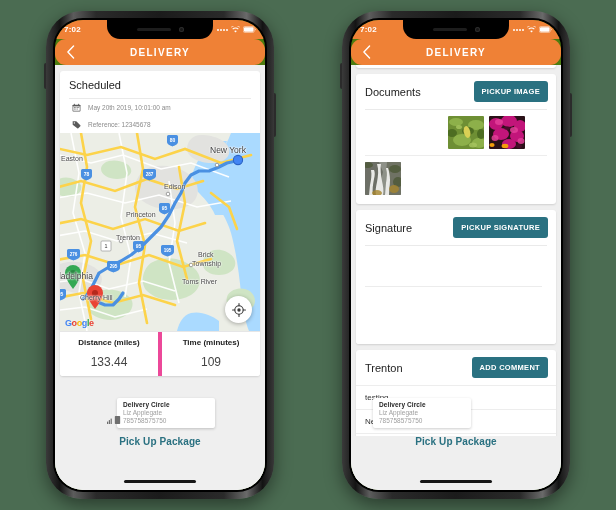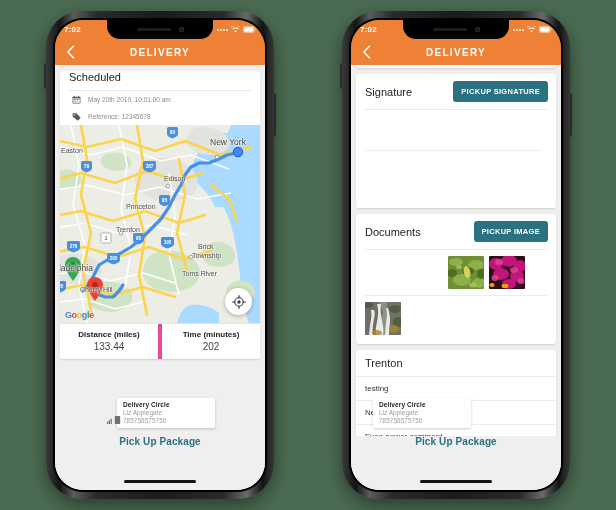--- a/index.html
+++ b/index.html
@@ -90,20 +90,21 @@
   .sig-dots i { width: 2px; height: 2px; background: #fff; border-radius: 50%; display:block;}
   .wifi svg, .batt svg { display: block; }
 
   
   .navbar {
     position: relative;
     height: 26px;
     background: #ef8136;
     display: flex; align-items: center;
     z-index: 25;
+    border-radius: 11px;
   }
   .back-btn {
     position: absolute; left: 7px; top: 50%; transform: translateY(-50%);
     width: 16px; height: 16px;
     display: flex; align-items: center; justify-content: center;
     cursor: pointer;
   }
   .nav-title {
     flex: 1; text-align: center;
     color: #fff; font-size: 10px; font-weight: bold;
@@ -121,21 +122,21 @@
   .card {
     background: #fff;
     margin: 6px 5px;
     border-radius: 3px;
     box-shadow: 0 1px 2px rgba(0,0,0,.13);
     overflow: hidden;
   }
   .card-title {
     font-size: 11px;
     color: #222;
-    padding: 0 9px 7px;
+    padding: 8px 9px 7px;
     font-weight: normal;
   }
   .divider { height: 1px; background: #eaeaea; margin: 0 9px; }
 
   .meta-row {
     display: flex; align-items: center; gap: 7px;
     padding: 4px 9px 4px 12px;
     font-size: 6.5px; color: #8b8b8b;
   }
   .meta-row .ic { width: 9px; height: 9px; flex: 0 0 9px; color:#5a5a5a; }
@@ -185,21 +186,21 @@
   .stats {
     display: flex;
     background: #fff;
     border-top: 1px solid #e6e6e6;
   }
   .stat {
     flex: 1; text-align: center; padding: 6px 0 7px;
   }
   .stat + .stat { border-left: 4px solid #ec4899; }
   .stat-label { font-size: 8px; font-weight: bold; color: #222; }
-  .stat-value { font-size: 10px; color: #444; margin-top: 2px; }
+  .stat-value { font-size: 12px; color: #444; margin-top: 8px; }
 
   
   .addr { padding: 4px 9px 8px 26px; position: relative; }
   .addr-name { font-size: 7px; font-weight: bold; color: #222; }
   .addr-line { font-size: 7px; color: #9a9a9a; margin-top: 2px; }
   .addr-icons {
     position: absolute; left: 8px; bottom: 8px;
     display: flex; gap: 2px; align-items: flex-end;
   }
 
@@ -496,21 +497,21 @@
             </div>
           </div>
 
           <div class="stats">
             <div class="stat">
               <div class="stat-label">Distance (miles)</div>
               <div class="stat-value">133.44</div>
             </div>
             <div class="stat">
               <div class="stat-label">Time (minutes)</div>
-              <div class="stat-value">202</div>
+              <div class="stat-value">109</div>
             </div>
           </div>
         </div>
 
       </div>
 
       <div class="tooltip-card" style="left:62px;bottom:62px;width:98px;">
         <div class="tt-name">Delivery Circle</div>
         <div class="tt-sub">Liz Applegate</div>
         <div class="tt-phone">785758575750</div>
@@ -575,31 +576,20 @@
           <svg width="9" height="14" viewBox="0 0 10 16">
             <path d="M8.5 1.2 2 8l6.5 6.8" fill="none" stroke="#fff" stroke-width="1.6" stroke-linecap="round" stroke-linejoin="round"></path>
           </svg>
         </div>
         <div class="nav-title">DELIVERY</div>
       </div>
 
       <div class="content">
 
         <div class="card" style="height:6px;margin-top:-3px;"></div>
-
-        <div class="card">
-          <div class="sec-head">
-            <div class="sec-title">Signature</div>
-            <button class="btn-teal">PICKUP SIGNATURE</button>
-          </div>
-          <div class="divider"></div>
-          <div class="sig-pad">
-            <div class="sig-line"></div>
-          </div>
-        </div>
 
         <div class="card">
           <div class="sec-head">
             <div class="sec-title">Documents</div>
             <button class="btn-teal">PICKUP IMAGE</button>
           </div>
           <div class="divider"></div>
           <div class="docs-body">
             <div class="doc-row right">
               <span class="thumb">
@@ -673,21 +663,33 @@
                         <ellipse cx="12" cy="31" rx="5" ry="3"></ellipse>
                       </g>
                 </svg>
               </span>
             </div>
           </div>
         </div>
 
         <div class="card">
           <div class="sec-head">
+            <div class="sec-title">Signature</div>
+            <button class="btn-teal">PICKUP SIGNATURE</button>
+          </div>
+          <div class="divider"></div>
+          <div class="sig-pad">
+            <div class="sig-line"></div>
+          </div>
+        </div>
+
+        <div class="card">
+          <div class="sec-head">
             <div class="sec-title">Trenton</div>
+            <button class="btn-teal">ADD COMMENT</button>
           </div>
           <div class="comment-row">testing</div>
           <div class="comment-row">New comment</div>
           <div class="comment-row">Even newer comment</div>
           <div class="comment-row">Test</div>
         </div>
       </div>
 
       <div class="tooltip-card" style="left:22px;bottom:62px;width:98px;">
         <div class="tt-name">Delivery Circle</div>

